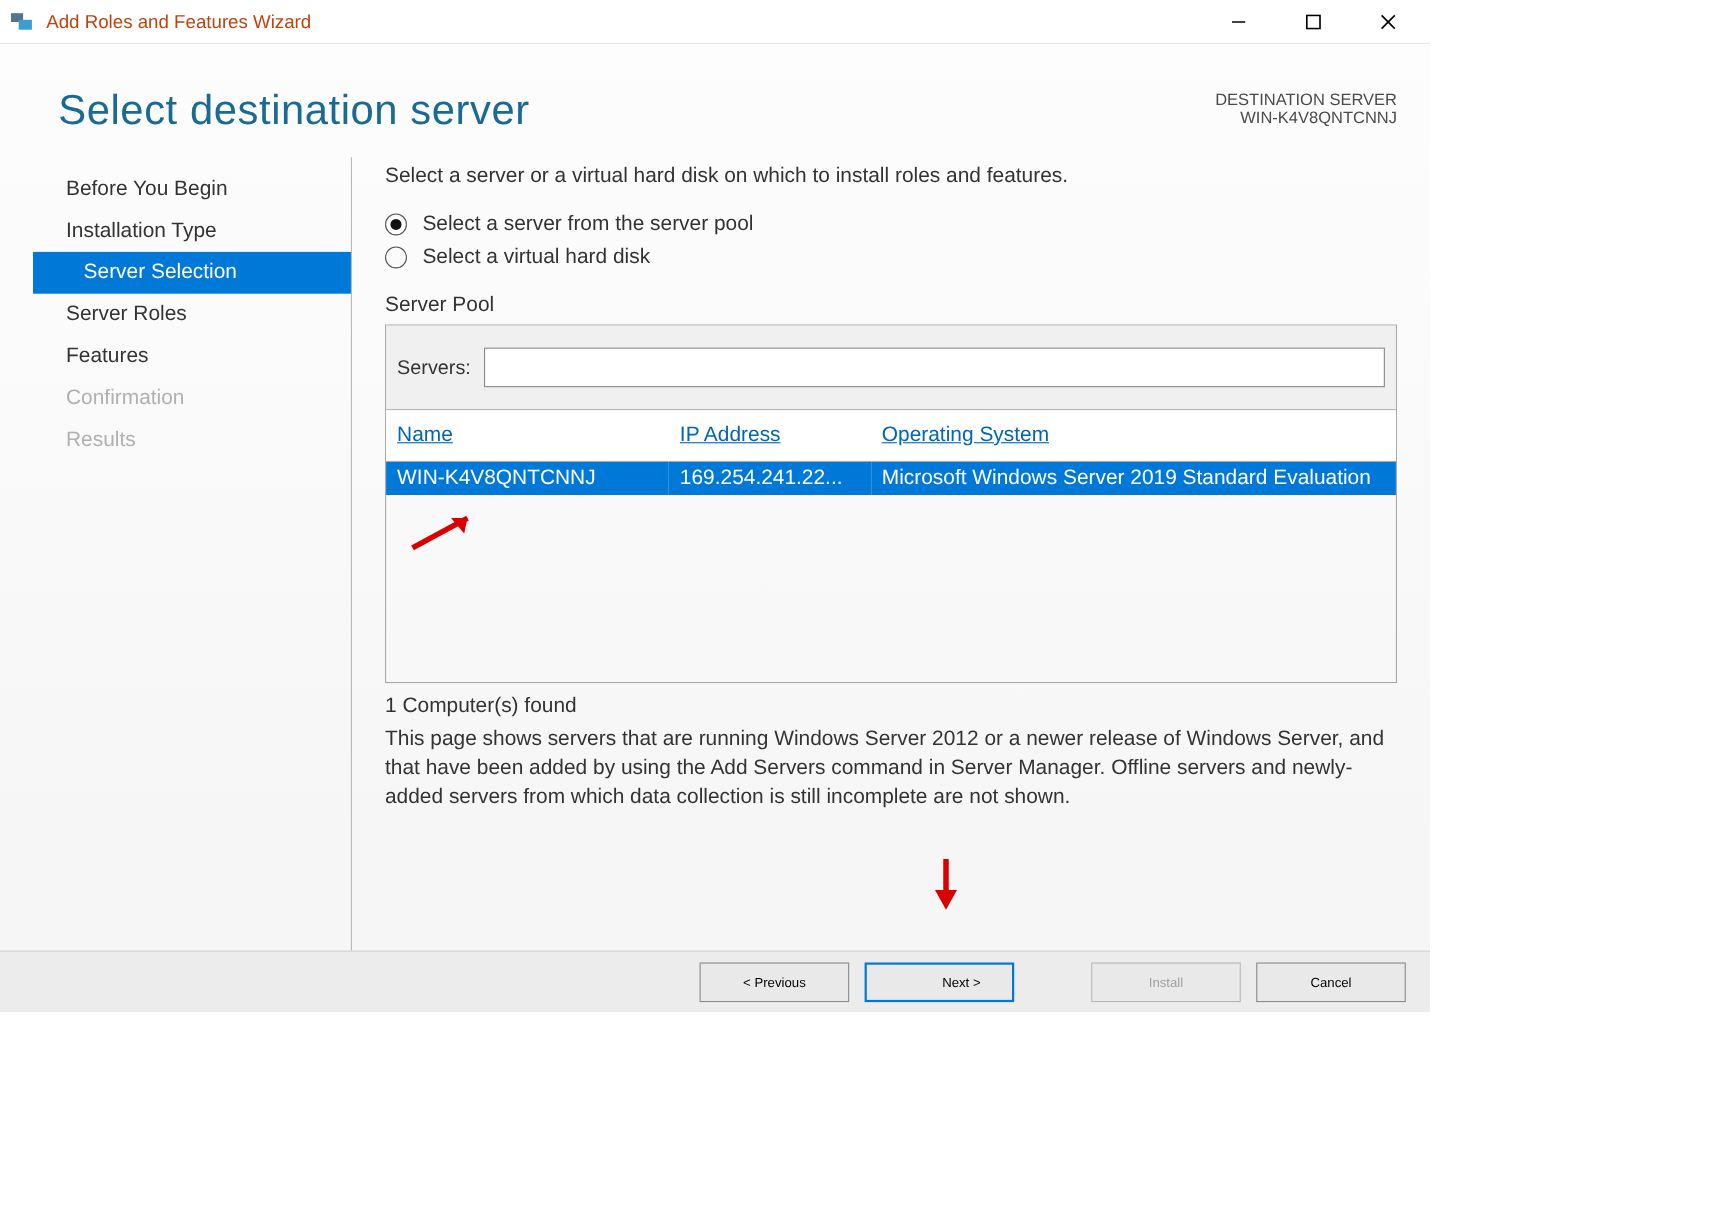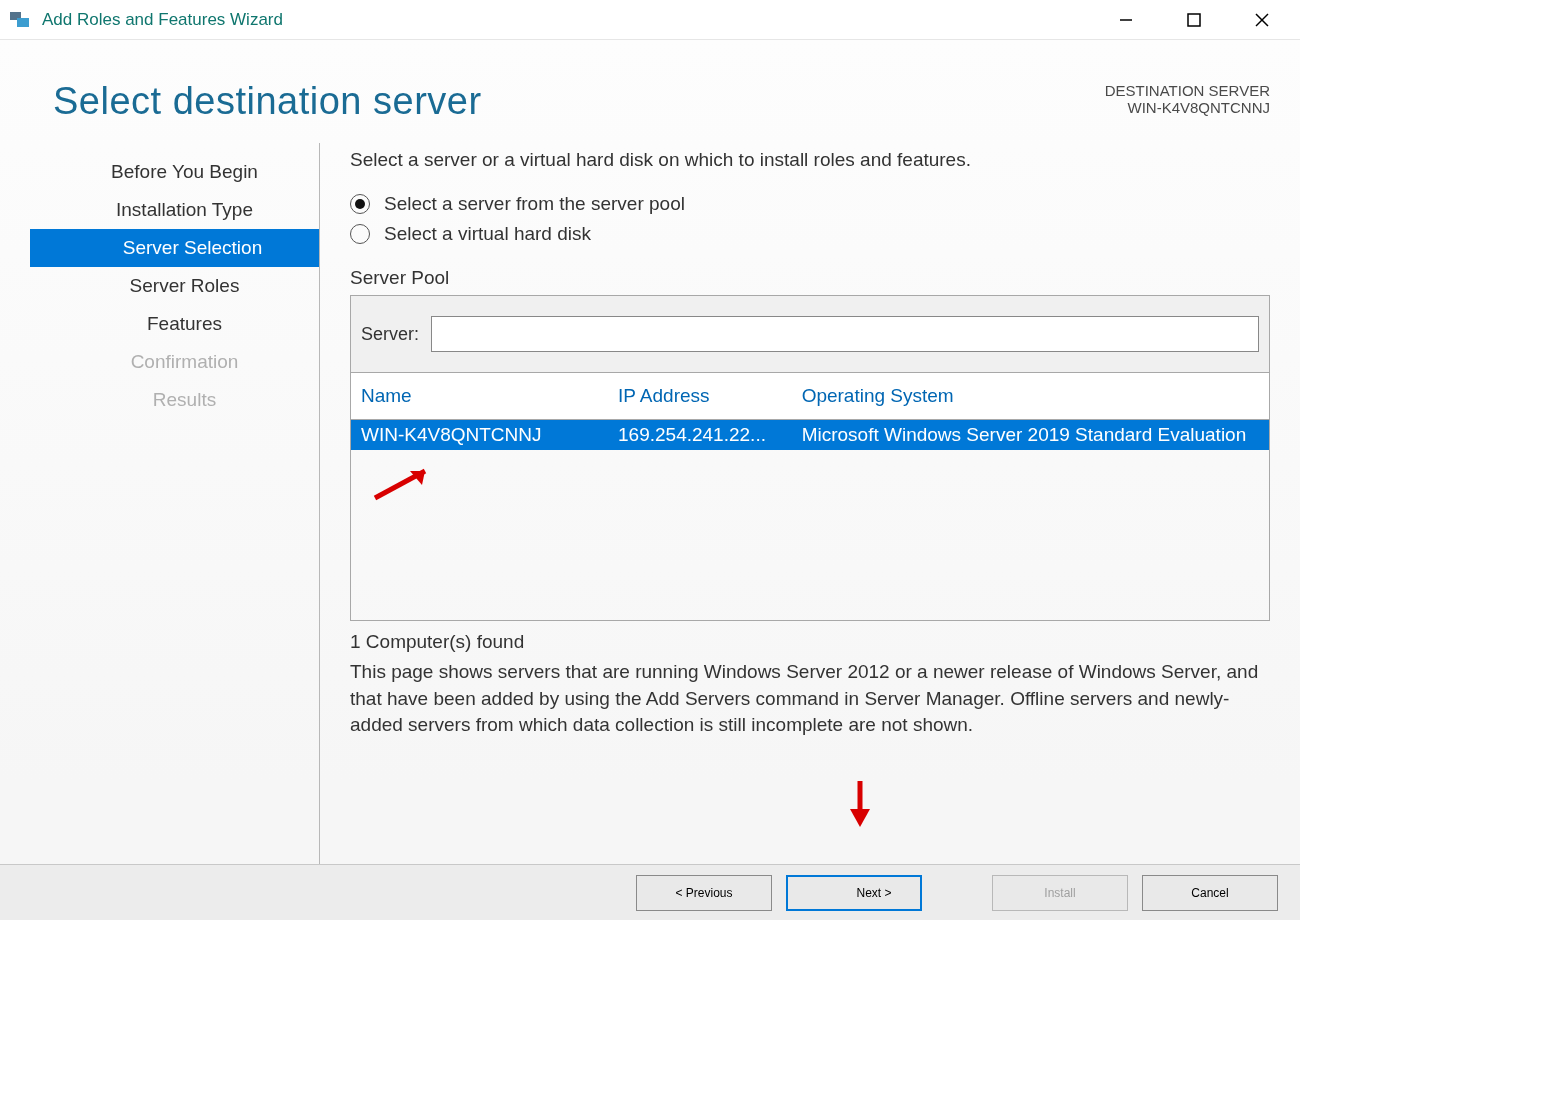--- a/index.html
+++ b/index.html
@@ -17,21 +17,21 @@
       height: 40px;
       padding: 0 4px;
       border-bottom: 1px solid #e6e6e6;
       background: #fff;
     }
     .app-icon {
       width: 24px; height: 24px;
       margin-right: 10px; margin-left: 4px;
       display: inline-flex; align-items: center; justify-content: center;
     }
-    .title-text { font-size: 17px; color: #0f766e; }
+    .title-text { font-size: 17px; color: #c2410c; }
     .win-controls { margin-left: auto; display: flex; gap: 28px; padding-right: 14px; }
     .win-btn { width: 40px; height: 30px; display: flex; align-items: center; justify-content: center; cursor: default; }
     .content {
       display: flex;
       flex-direction: column;
       height: 824px;
       background: linear-gradient(#fdfdfd, #f6f6f6 90%);
       position: relative;
     }
     .header {
@@ -51,21 +51,20 @@
     .main {
       display: flex;
       flex: 1;
       padding: 0 30px 0 30px;
     }
     .sidebar {
       width: 290px;
       border-right: 1px solid #b8b8b8;
       padding-top: 10px;
       flex-shrink: 0;
-      text-align: center;
     }
     .nav-item {
       padding: 8px 10px 8px 30px;
       font-size: 19px;
       color: #333;
       cursor: default;
     }
     .nav-item.selected { background: #0078d7; color: #fff; padding-left: 46px; }
     .nav-item.disabled { color: #b0b0b0; }
     .panel {
@@ -90,21 +89,21 @@
     .filter-bar {
       display: flex; align-items: center; gap: 12px;
       padding: 20px 10px; background: #f0f0f0; border-bottom: 1px solid #a8a8a8;
     }
     .filter-input {
       flex: 1; height: 36px; border: 1px solid #888; font-size: 17px; padding: 0 8px; background: #fff;
     }
     .tbl { width: 100%; border-collapse: collapse; table-layout: fixed; }
     .tbl th {
       text-align: left; color: #0066b3; font-weight: 400; font-size: 19px;
-      padding: 12px 10px; border-bottom: 1px solid #a8a8a8; background: #fff;
+      padding: 12px 10px; border-bottom: 1px solid #a8a8a8; background: #fff; text-decoration: underline;
     }
     .tbl td { padding: 4px 10px; font-size: 19px; color: #fff; white-space: nowrap; overflow: hidden; text-overflow: ellipsis; }
     .tbl tr.sel { background: #0078d7; }
     .filler { height: 170px; }
     .found { font-size: 19px; margin-top: 10px; }
     .explain { font-size: 19px; margin-top: 6px; line-height: 1.4; }
     .footer {
       height: 56px;
       border-top: 1px solid #c8c8c8;
       background: #ececec;
@@ -190,21 +189,21 @@
       </div>
       <div class="radio-row">
         <span class="radio"></span>
         <span>Select a virtual hard disk</span>
       </div>
 
       <div class="section-title">Server Pool</div>
 
       <div class="pool-box">
         <div class="filter-bar">
-          <span>Server:</span>
+          <span>Servers:</span>
           <input class="filter-input" type="text" value="" style="">
         </div>
         <table class="tbl">
           <colgroup>
               <col style="width:28%">
               <col style="width:20%">
               <col>
             </colgroup>
           <tbody>
               <tr>

